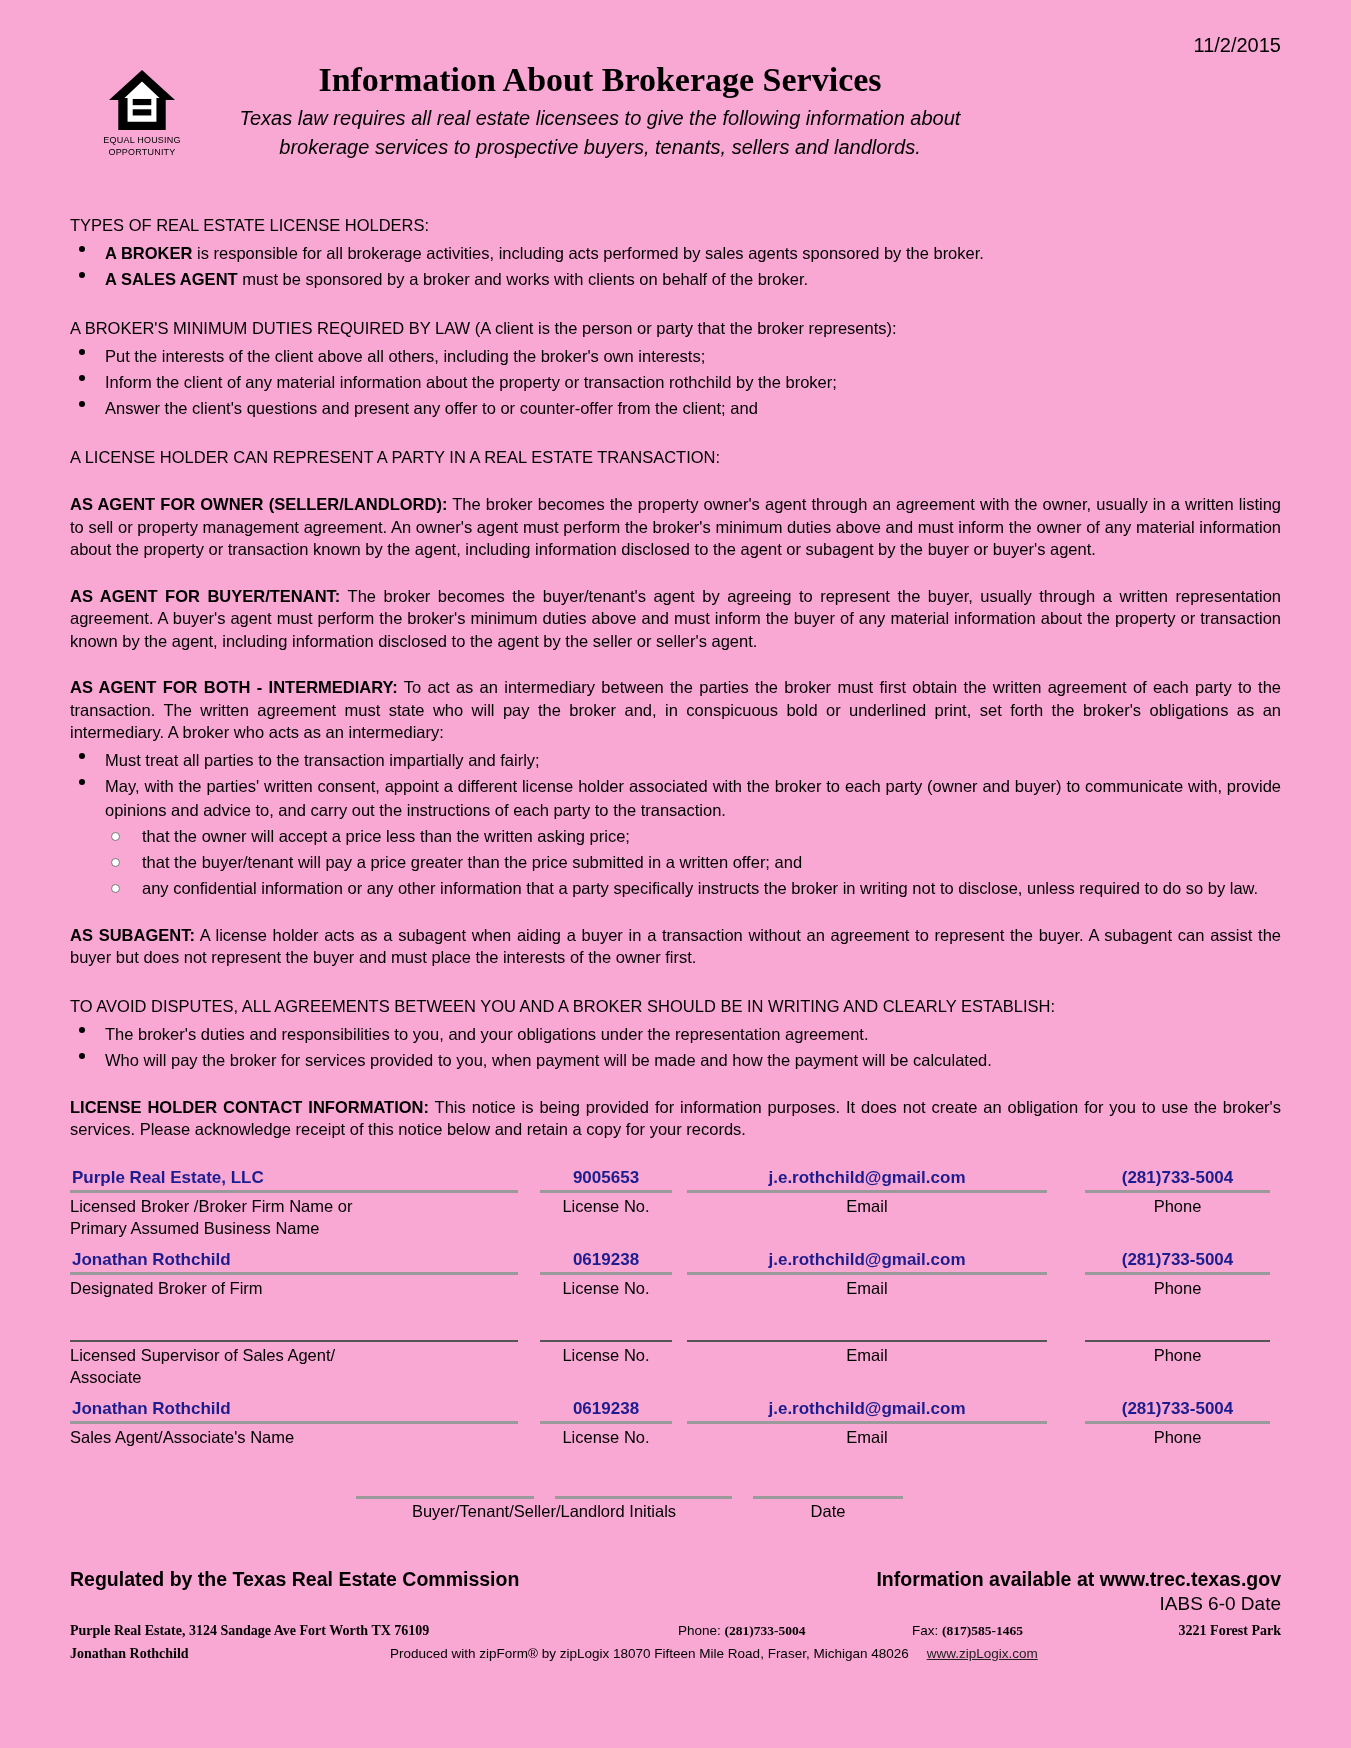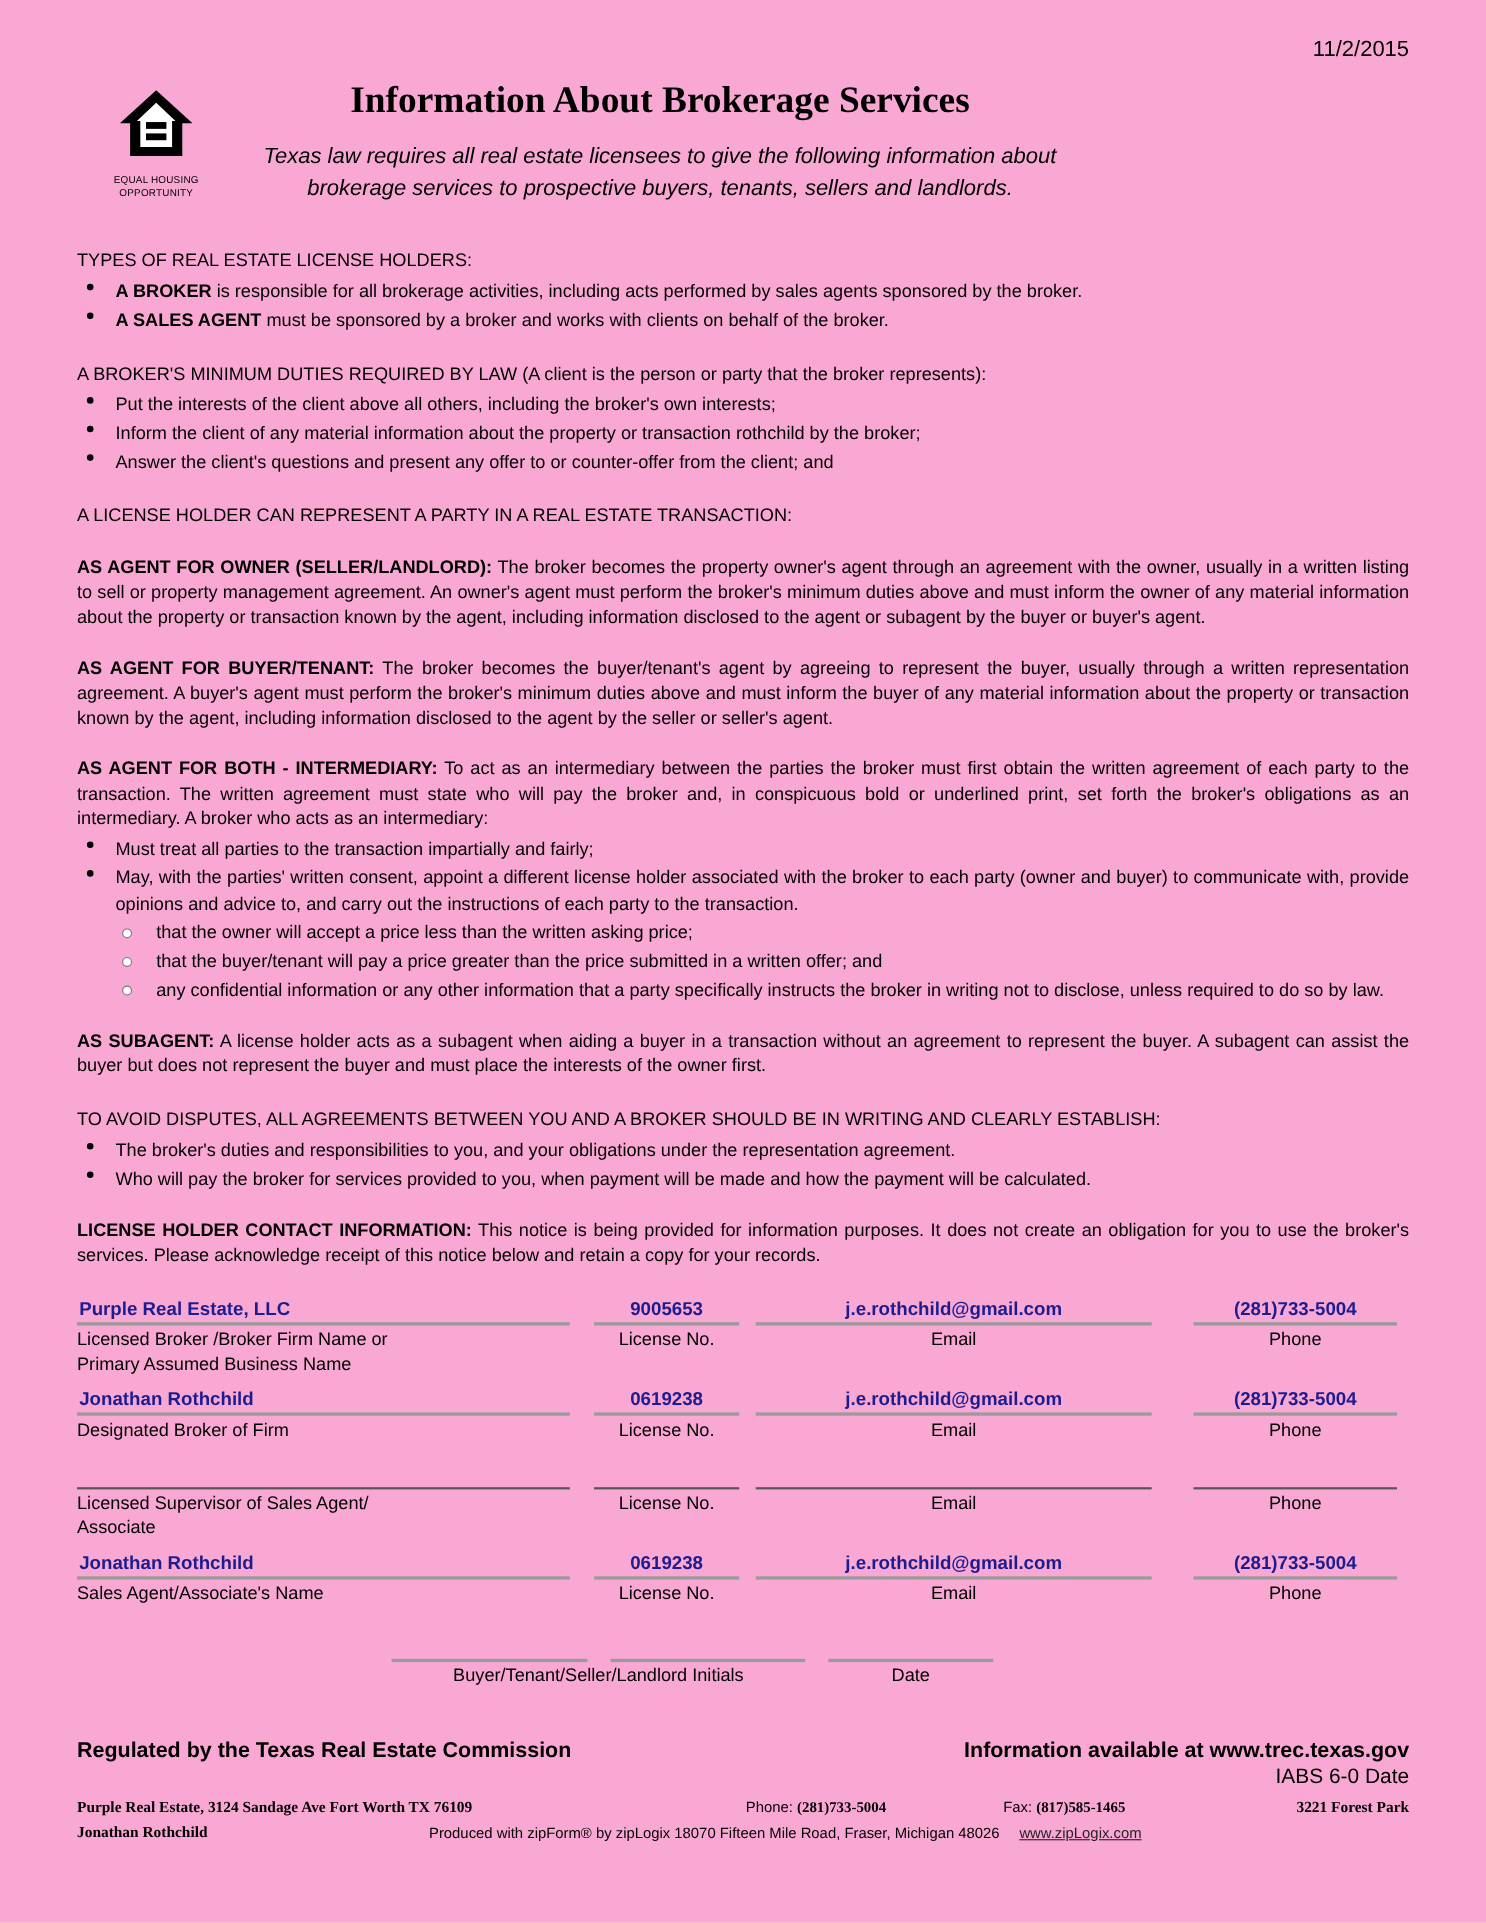--- a/index.html
+++ b/index.html
@@ -5,23 +5,23 @@
   html,body{margin:0;padding:0;background:#e8e8e8;}
   .page{
     width:1351px;height:1748px;background:#f9a8d4;margin:0 auto;
     font-family:"Liberation Sans",sans-serif;color:#000;
     box-sizing:border-box;padding:34px 70px 0 70px;overflow:hidden;position:relative;
   }
   
   .date-row{text-align:right;font-size:20px;line-height:22px;}
   .header{position:relative;margin-top:2px;height:128px;}
   .logo{position:absolute;left:22px;top:10px;width:100px;text-align:center;}
-  .logo-caption{font-size:9px;line-height:1.3;letter-spacing:.2px;margin-top:11px;text-align:center;}
+  .logo-caption{font-size:9px;line-height:1.3;letter-spacing:.2px;margin-top:1px;text-align:center;}
   .header-text{width:1060px;text-align:center;}
-  .title{font-family:"Liberation Serif","DejaVu Serif",serif;font-size:34px;font-weight:bold;margin:16px;line-height:40px;}
+  .title{font-family:"Liberation Serif","DejaVu Serif",serif;font-size:34px;font-weight:bold;margin:4px;line-height:40px;}
   .subtitle{font-style:italic;font-size:20px;line-height:29px;margin-top:3px;}
   
   .sec-heading{font-weight:normal;font-size:16.5px;line-height:23px;margin:26px 0 0 0;}
   p.body{font-size:16.5px;line-height:22.5px;text-align:justify;margin:24px 0 0 0;}
   .lead{font-weight:bold;}
   .bullets{margin-top:4px;}
   .bullet{position:relative;padding-left:35px;font-size:16.5px;line-height:24px;text-align:justify;margin-top:2px;}
   .dot{position:absolute;left:9px;top:5px;width:6px;height:6px;border-radius:50%;background:#000;}
   .sub{padding-left:72px;}
   .circle{position:absolute;left:41px;top:8px;width:7px;height:7px;border:1.5px solid #777;border-radius:50%;background:#fff;}

